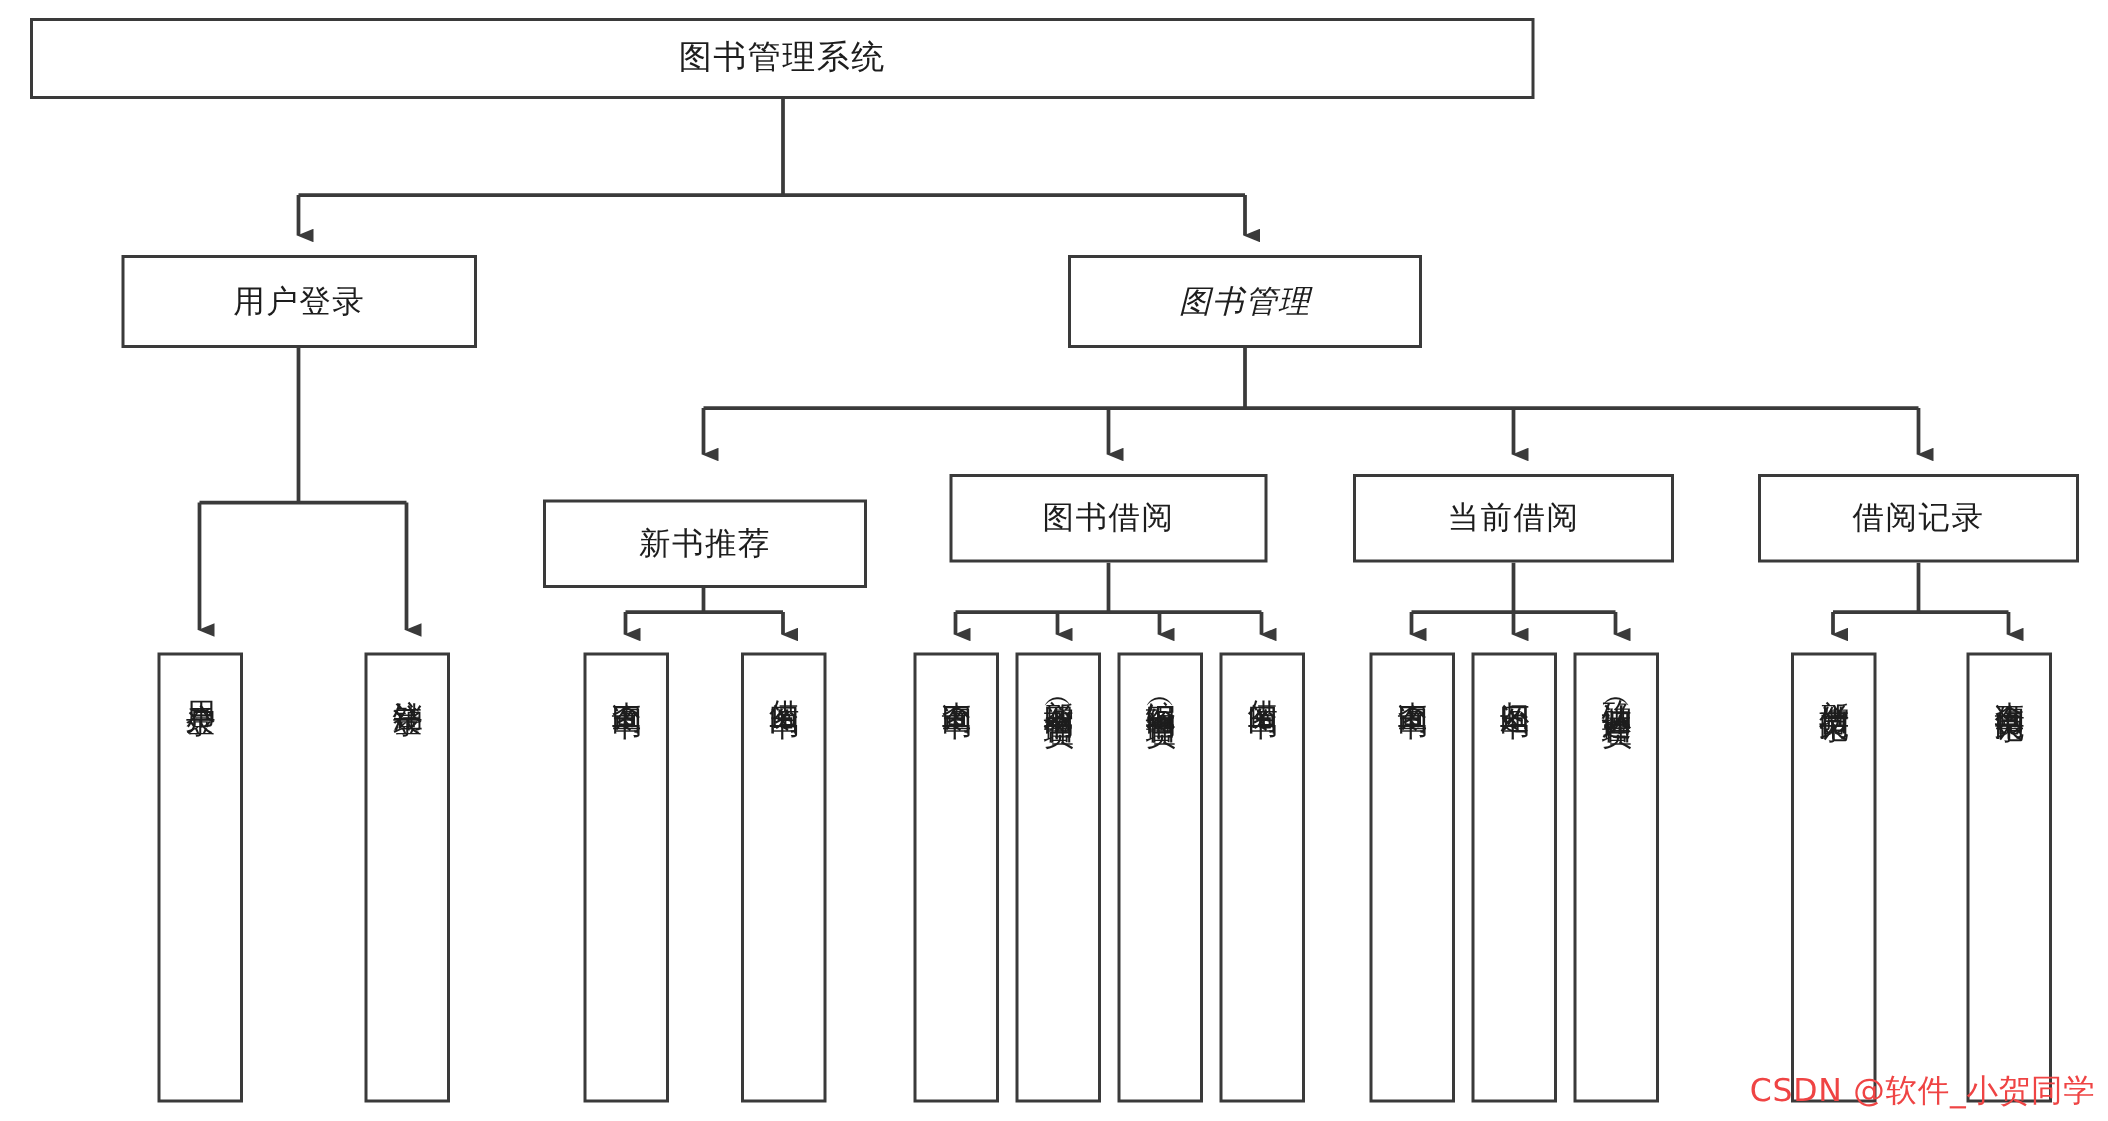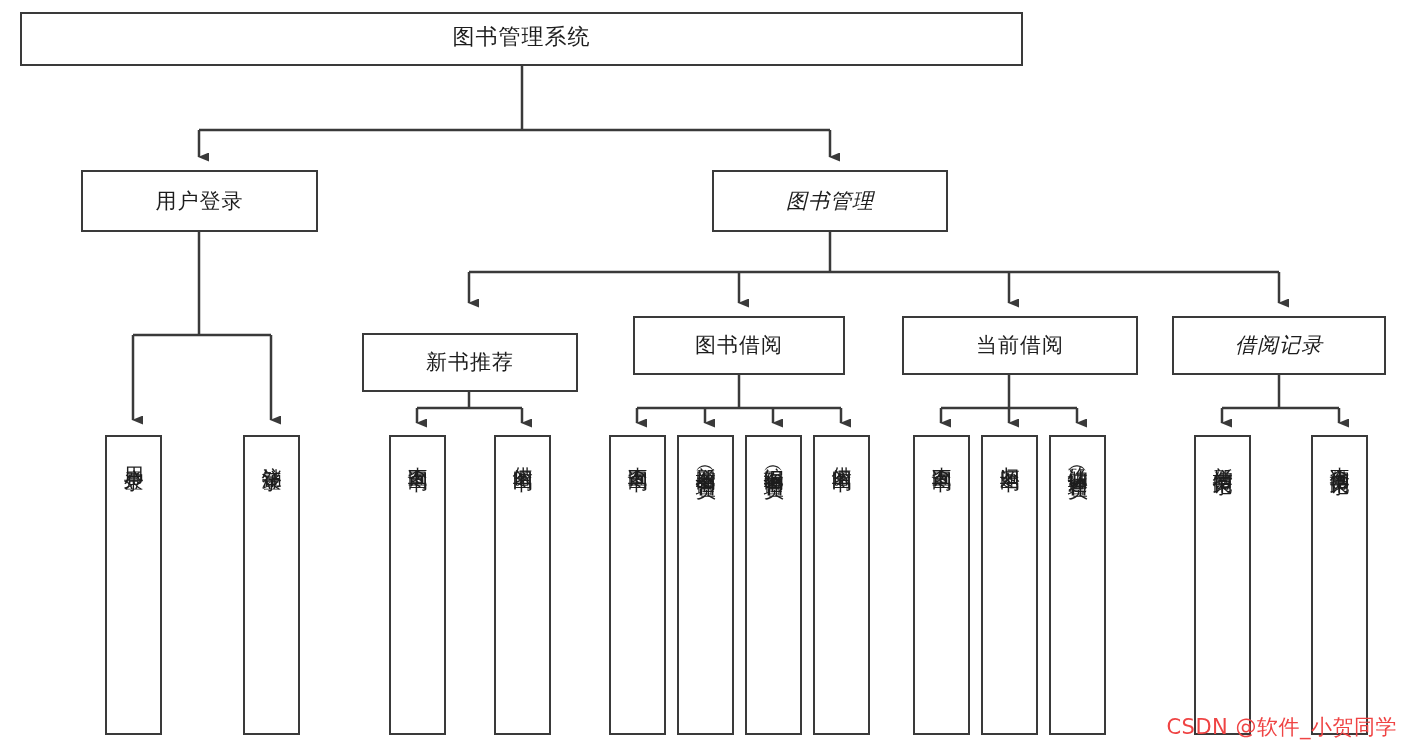--- a/index.html
+++ b/index.html
@@ -34,21 +34,21 @@
     align-items: center;
     justify-content: center;
     color: #1d1d1d;
   }
   .node .label {
     font-size: 21px;
     line-height: 1.15;
     letter-spacing: 1px;
     white-space: nowrap;
   }
-  .node.root .label { font-size: 22px; font-family: Liberation Mono, monospace; }
+  .node.root .label { font-size: 22px; }
   .node.level2 .label { font-size: 21px; }
   .node.level3 .label { font-size: 21px; }
   .node.leaf {
     align-items: flex-start;
     justify-content: center;
     padding-top: 14px;
   }
   .node.leaf .label {
     writing-mode: vertical-rl;
     text-orientation: upright;
@@ -133,24 +133,24 @@
   <div class="node level2" style="left:712px; top:170px; width:236px; height:62px;font-style:italic;">
     <span class="label">图书管理</span>
   </div>
 
   <div class="node level3" style="left:362px; top:316px; width:216px; height:59px;margin-top:17px;">
     <span class="label">新书推荐</span>
   </div>
   <div class="node level3" style="left:633px; top:316px; width:212px; height:59px;font-family:Liberation Serif, serif;">
     <span class="label">图书借阅</span>
   </div>
-  <div class="node level3" style="left:902px; top:316px; width:236px; height:59px;">
+  <div class="node level3" style="left:902px; top:316px; width:214px; height:59px;">
     <span class="label">当前借阅</span>
   </div>
-  <div class="node level3" style="left:1172px; top:316px; width:214px; height:59px;font-style:italic;">
+  <div class="node level3" style="left:1172px; top:316px; width:214px; height:59px;">
     <span class="label">借阅记录</span>
   </div>
 
   <div class="node leaf" style="left:105px; top:435px; width:57px; height:300px;">
     <span class="label">用户登录</span>
   </div>
   <div class="node leaf" style="left:243px; top:435px; width:57px; height:300px;">
     <span class="label">注销登录</span>
   </div>
 

